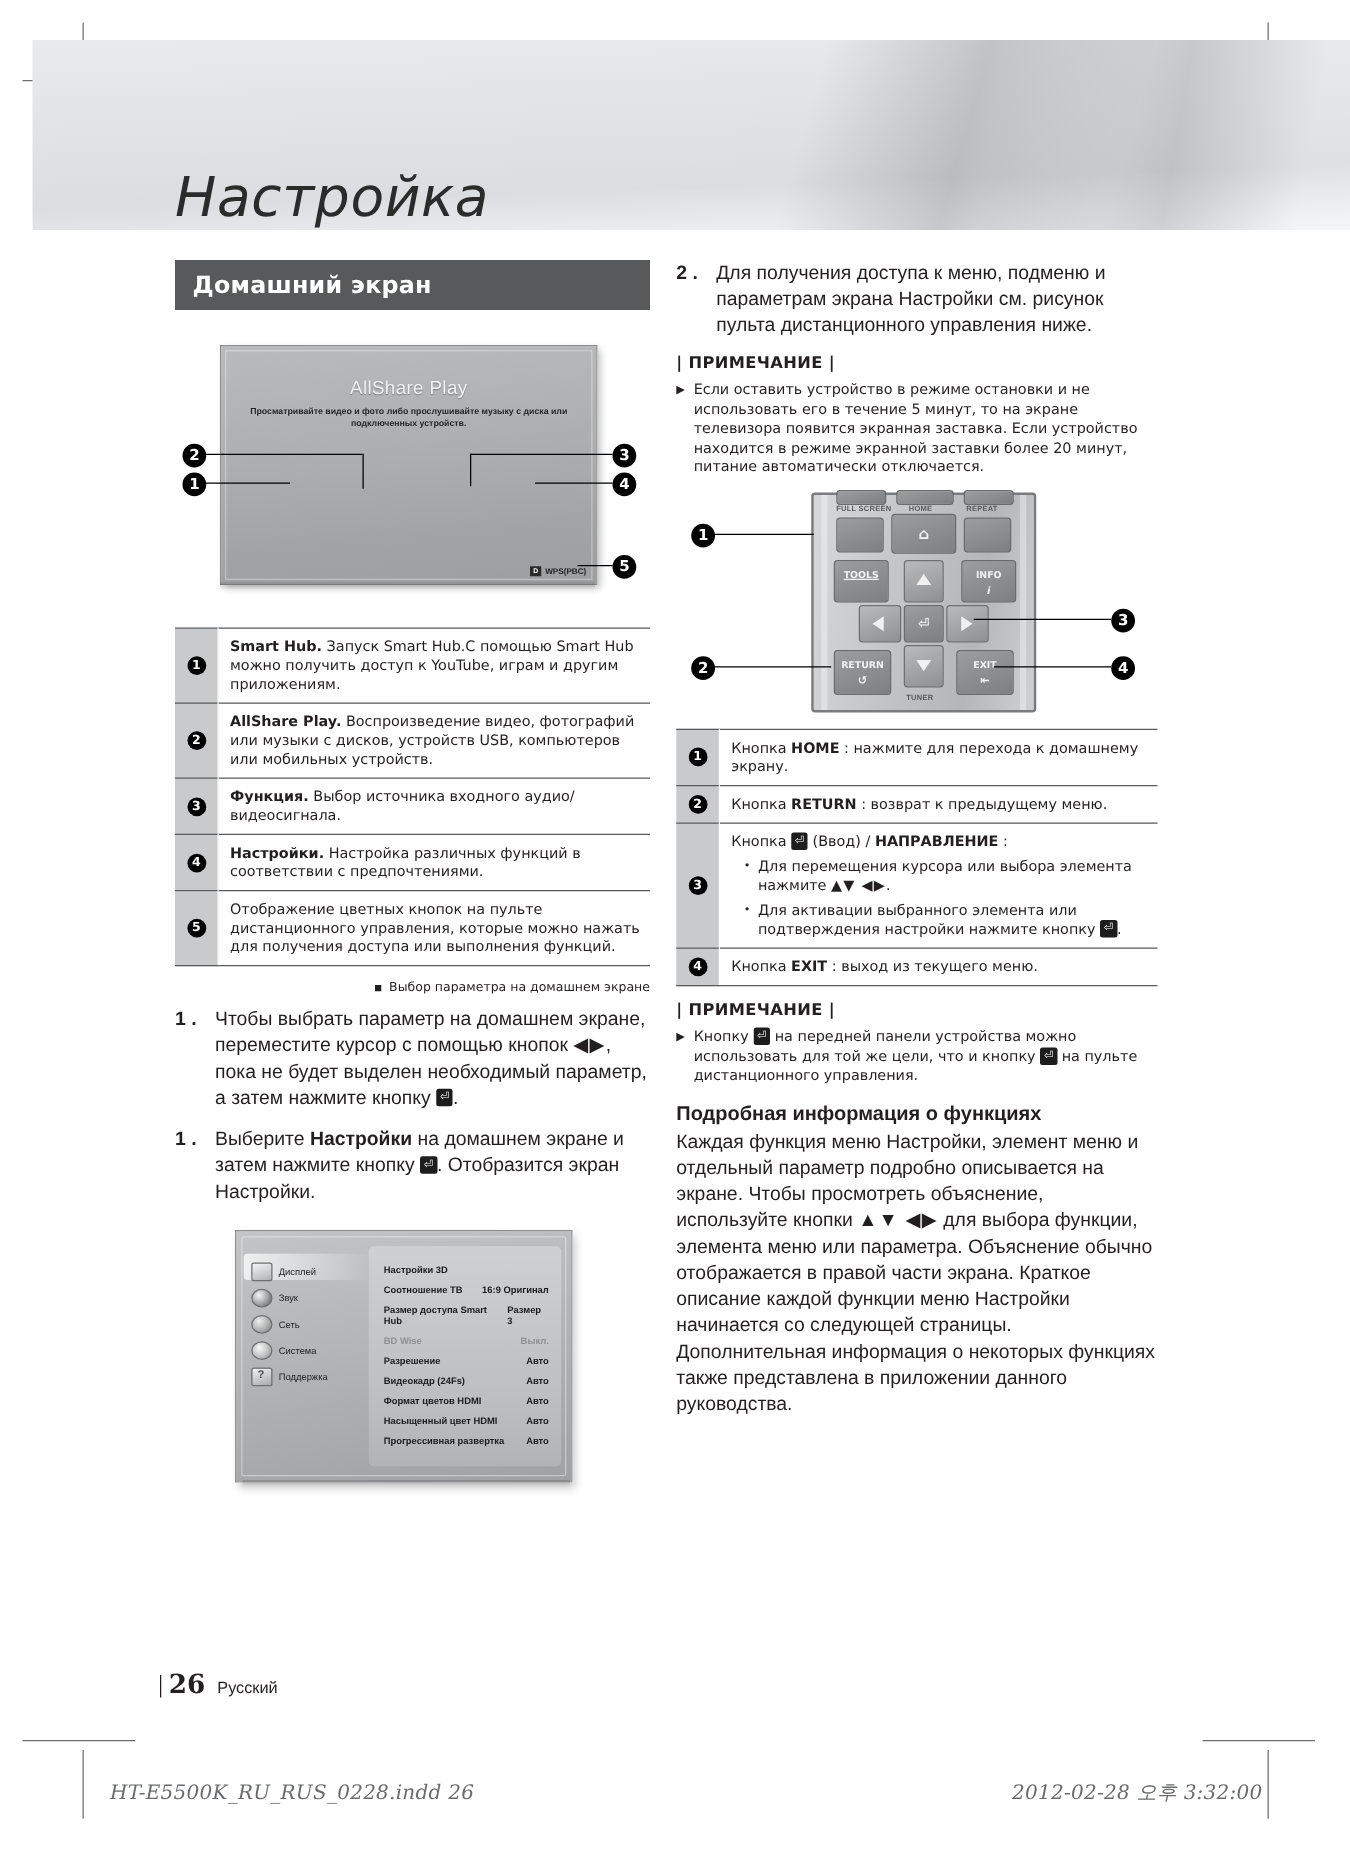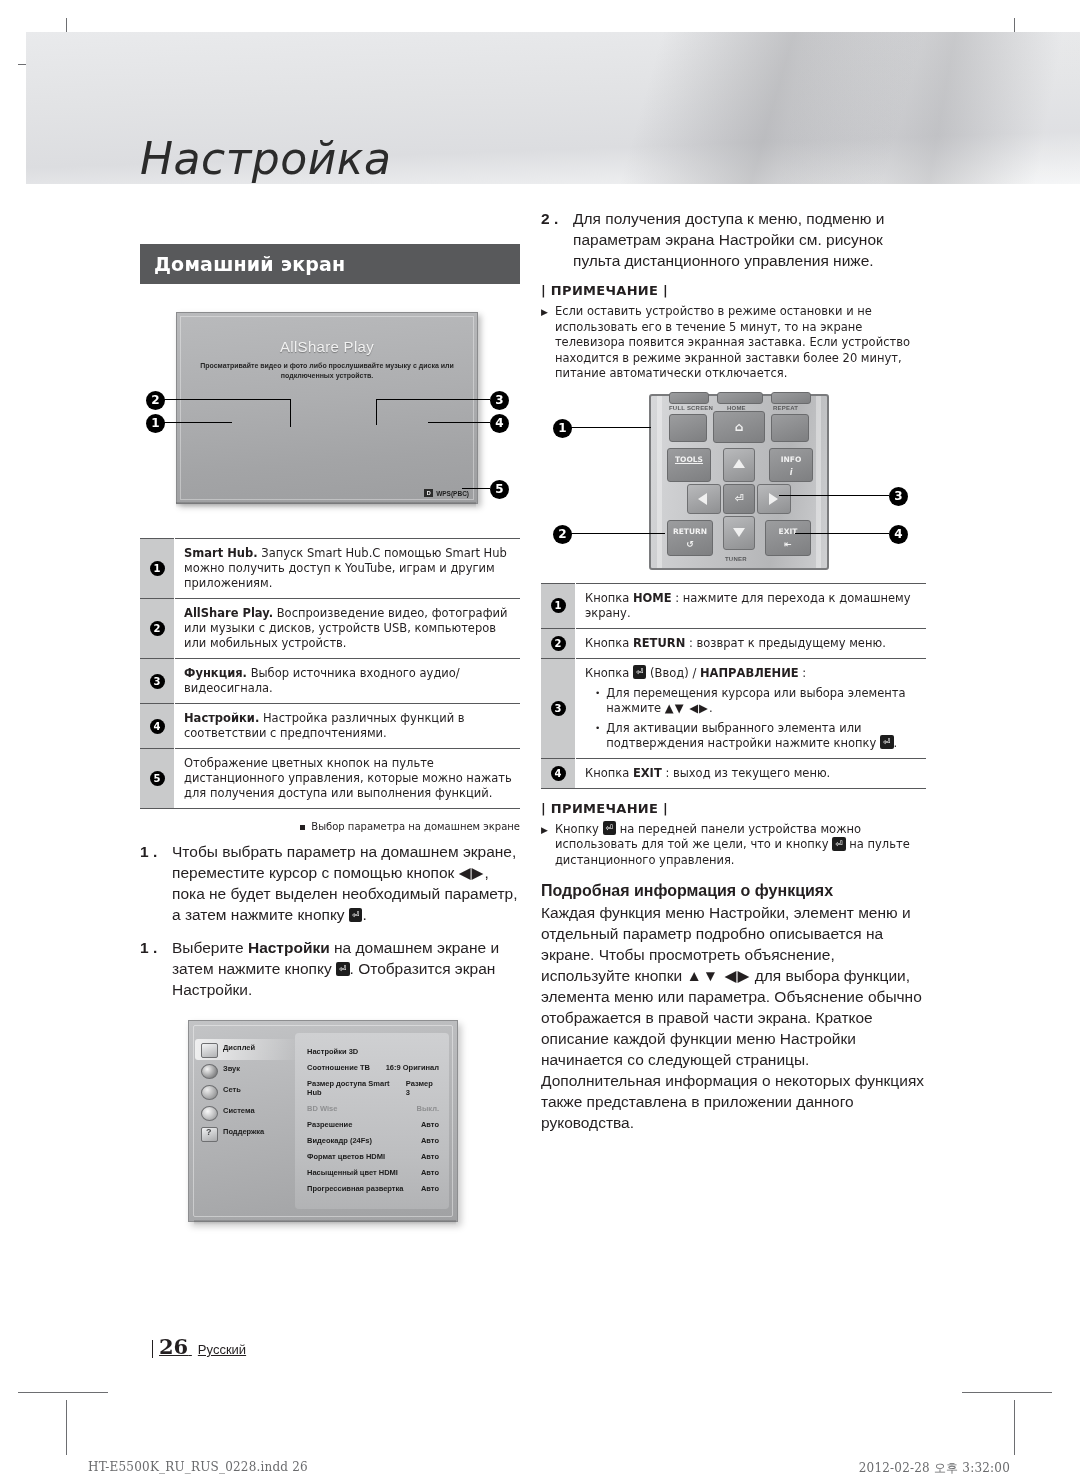--- a/index.html
+++ b/index.html
@@ -33,21 +33,20 @@
 
   
   .col-left{position:absolute;left:140px;top:208px;width:380px;}
   .col-right{position:absolute;left:541px;top:208px;width:385px;}
 
   
   .sec-bar{
     background:#58595b;color:#fff;font-weight:bold;font-size:19px;
     padding:9px 0 9px 14px;letter-spacing:.2px;margin-bottom:16px;
     font-family:"DejaVu Sans", sans-serif;
-    margin-top:36px;
   }
 
   
   .num{
     display:inline-block;width:15px;height:15px;border-radius:50%;
     background:#000;color:#fff;font-size:10px;line-height:15px;
     text-align:center;font-family:"DejaVu Sans", sans-serif;font-weight:bold;
     vertical-align:middle;
   }
   .num.lg{width:19px;height:19px;line-height:19px;font-size:12px;}
@@ -209,21 +208,21 @@
 
   
   .setwrap{position:relative;width:380px;height:215px;margin:14px 0 4px 0;}
   .setscreen{
     position:absolute;left:48px;top:6px;width:268px;height:200px;
     background:linear-gradient(170deg,#c3c4c6,#aeafb1 60%,#a0a1a3);
     border:1px solid #8d8e90;box-shadow:3px 4px 7px rgba(0,0,0,.22);
   }
   .setscreen .frame{position:absolute;inset:4px;border:1px solid rgba(255,255,255,.4);border-radius:2px;}
   .setleft{position:absolute;left:12px;top:22px;width:92px;}
-  .setleft .row{display:flex;align-items:flex-start;gap:5px;height:21px;font-size:7.5px;font-weight:bold;color:#1e1e1e;}
+  .setleft .row{display:flex;align-items:center;gap:5px;height:21px;font-size:7.5px;font-weight:normal;color:#1e1e1e;}
   .setleft .gi{width:15px;height:13px;flex:0 0 15px;position:relative;}
   .gi-display{background:linear-gradient(160deg,#f3f4f5,#b0b1b3);border:1px solid #6e6f71;border-radius:2px;}
   .gi-sound{border-radius:50%;background:radial-gradient(circle at 35% 32%,#f5f5f5,#5a5b5d);border:1px solid #6e6f71;height:14px;}
   .gi-net{border-radius:50%;background:radial-gradient(circle at 35% 30%,#eee,#7b7c7e);border:1px solid #6e6f71;height:14px;}
   .gi-sys{border-radius:50%;background:radial-gradient(circle at 38% 33%,#fafafa,#8f9092);border:1px solid #6e6f71;height:14px;}
   .gi-sup{background:linear-gradient(160deg,#f0f1f2,#a9aaac);border:1px solid #6e6f71;border-radius:2px;}
   .gi-sup:after{content:"?";position:absolute;left:4px;top:-1px;font-size:9px;color:#4a4b4d;font-weight:bold;}
   .sel-glow{
     position:absolute;left:6px;top:18px;width:104px;height:21px;border-radius:3px;
     background:linear-gradient(90deg,rgba(255,255,255,.75),rgba(255,255,255,0));
@@ -231,26 +230,26 @@
   .setpanel{
     position:absolute;left:106px;top:12px;right:8px;bottom:12px;
     background:linear-gradient(180deg,#cfd0d2,#bdbec0 70%,#b2b3b5);
     border-radius:4px;padding:14px 10px 0 12px;
   }
   .setrow{display:flex;justify-content:space-between;font-size:7.5px;font-weight:bold;color:#1b1b1b;margin-bottom:7px;}
   .setrow.dim{color:#8e8f91;}
   .setshadow{position:absolute;left:54px;top:206px;width:262px;height:5px;background:linear-gradient(180deg,rgba(0,0,0,.16),rgba(0,0,0,0));}
 
   
-  .pagefoot{position:absolute;left:152px;top:1334px;font-size:13px;text-decoration:underline;}
+  .pagefoot{position:absolute;left:128px;top:1334px;font-size:13px;}
   .pagefoot .bar{display:inline-block;width:1px;height:18px;background:#231f20;vertical-align:-4px;margin-right:6px;}
   .pagefoot .pg{font-size:21px;font-weight:bold;font-family:"DejaVu Serif", serif;}
   .printline{
-    position:absolute;top:1460px;font-size:12px;color:#6a6b6d;
-    font-family:"DejaVu Serif", serif;letter-spacing:.2px;
+    position:absolute;top:1424px;font-size:16px;color:#6a6b6d;
+    font-family:"DejaVu Serif", serif;letter-spacing:.2px;font-style:italic;
   }
   .printline.l{left:88px;}
   .printline.r{right:70px;}
 </style>
 </head>
 <body>
 
 <div class="crop v" style="left:66px;top:18px;"></div>
 <div class="crop v" style="left:1014px;top:18px;"></div>
 <div class="crop h" style="left:18px;top:64px;"></div>

